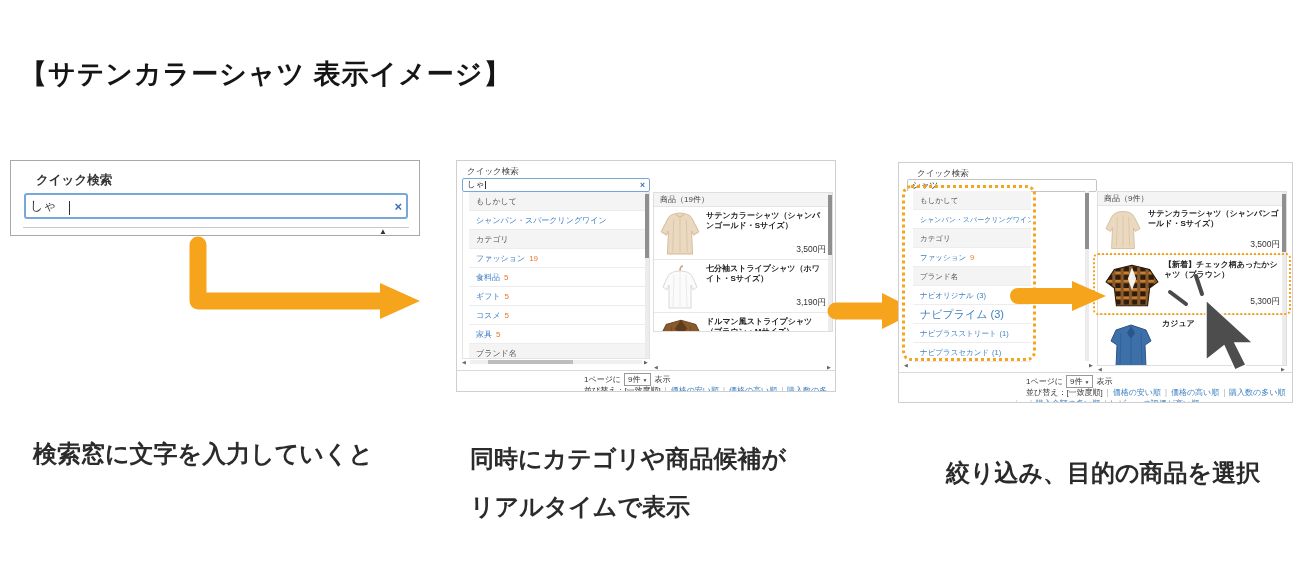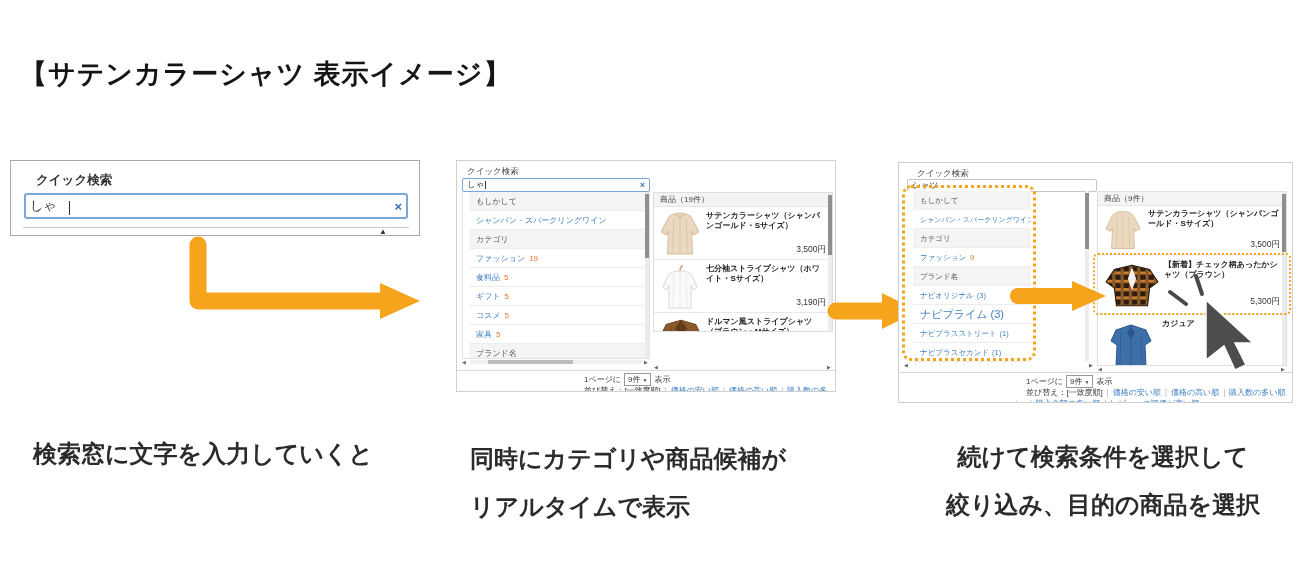--- a/index.html
+++ b/index.html
@@ -253,17 +253,16 @@
     <path d="M40,10 L46,28" stroke="#4a4a4a" stroke-width="4" stroke-linecap="round"></path>
     <polygon points="50,34 50,94 68,80 79,104 90,99 79,77 97,77" fill="#4d4d4d" stroke="#ffffff" stroke-width="1.5"></polygon>
   </svg>
 
   <div class="cap" style="left:33px;top:438px;font-size:24px;">検索窓に文字を入力していくと</div>
   <div class="cap" style="left:470px;top:443px;width:340px;font-size:24px;">
     <div>同時にカテゴリや商品候補が</div>
     <div style="margin-top:16px;">リアルタイムで表示</div>
   </div>
   <div class="cap" style="left:910px;top:441px;width:386px;text-align:center;font-size:24px;">
-    <div>続けて検索条件を選択して</div>
     <div style="margin-top:16px;">絞り込み、目的の商品を選択</div>
   </div>
 
 </div>
 
 </body></html>

